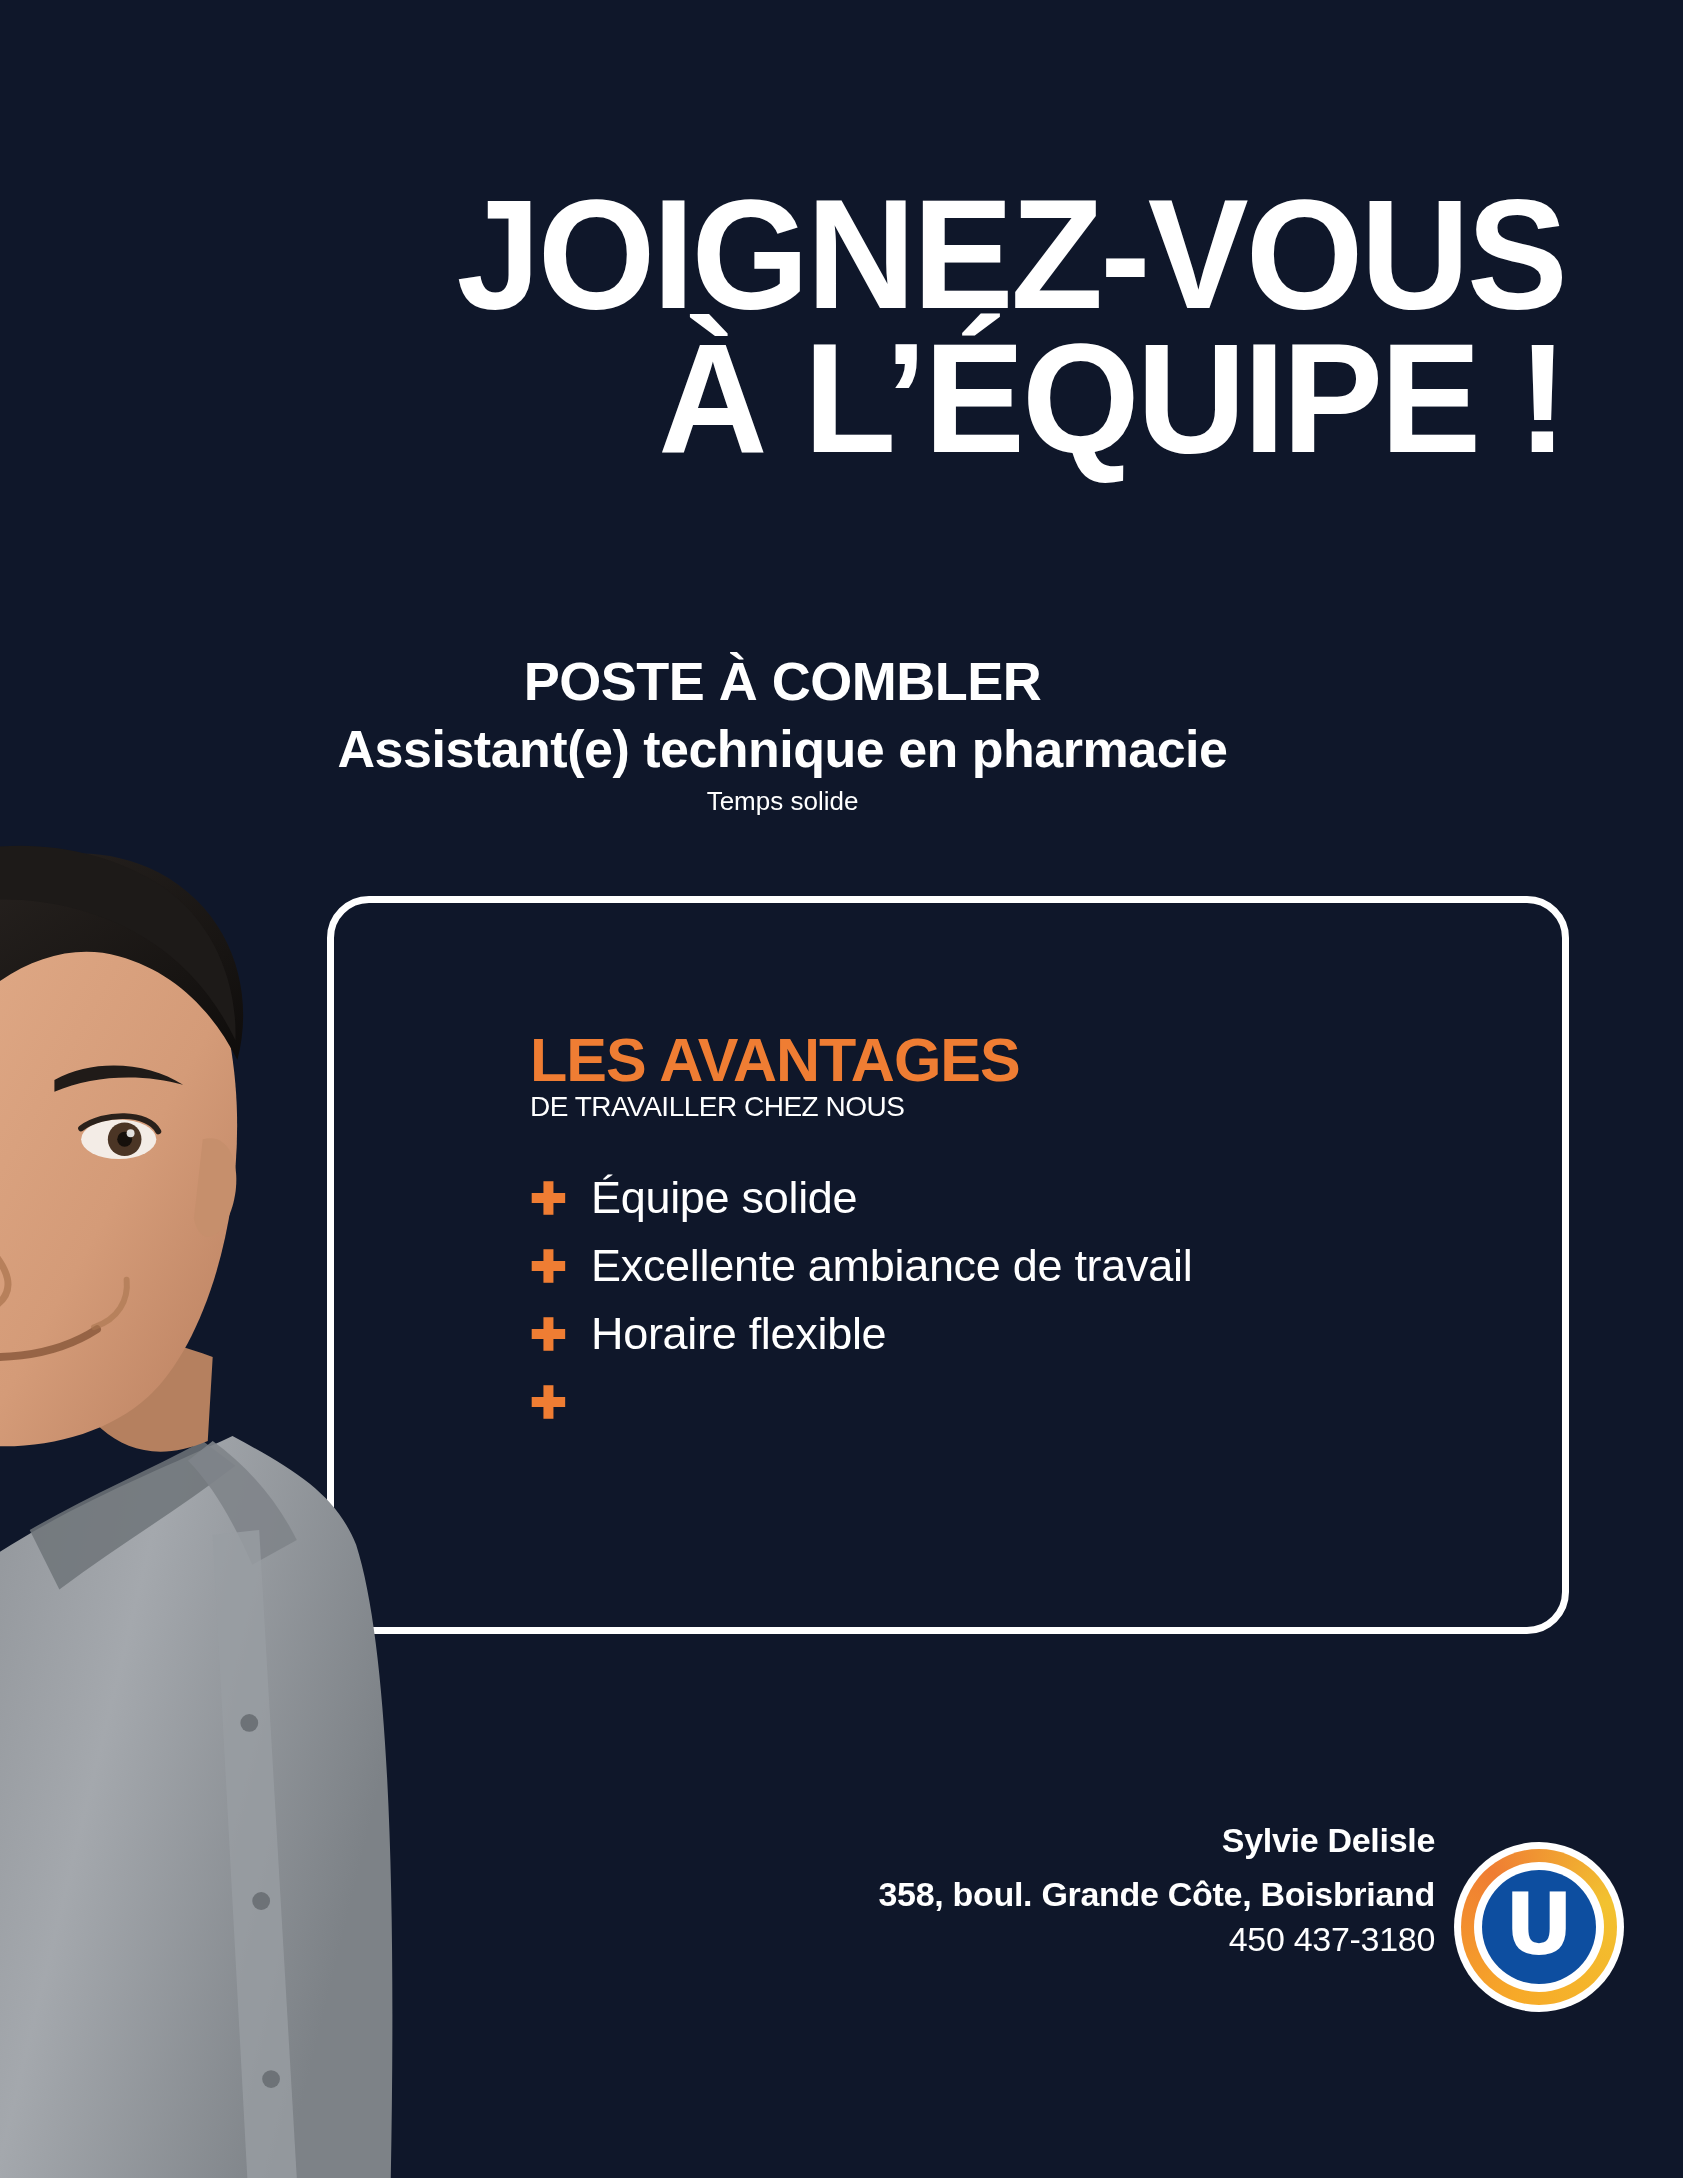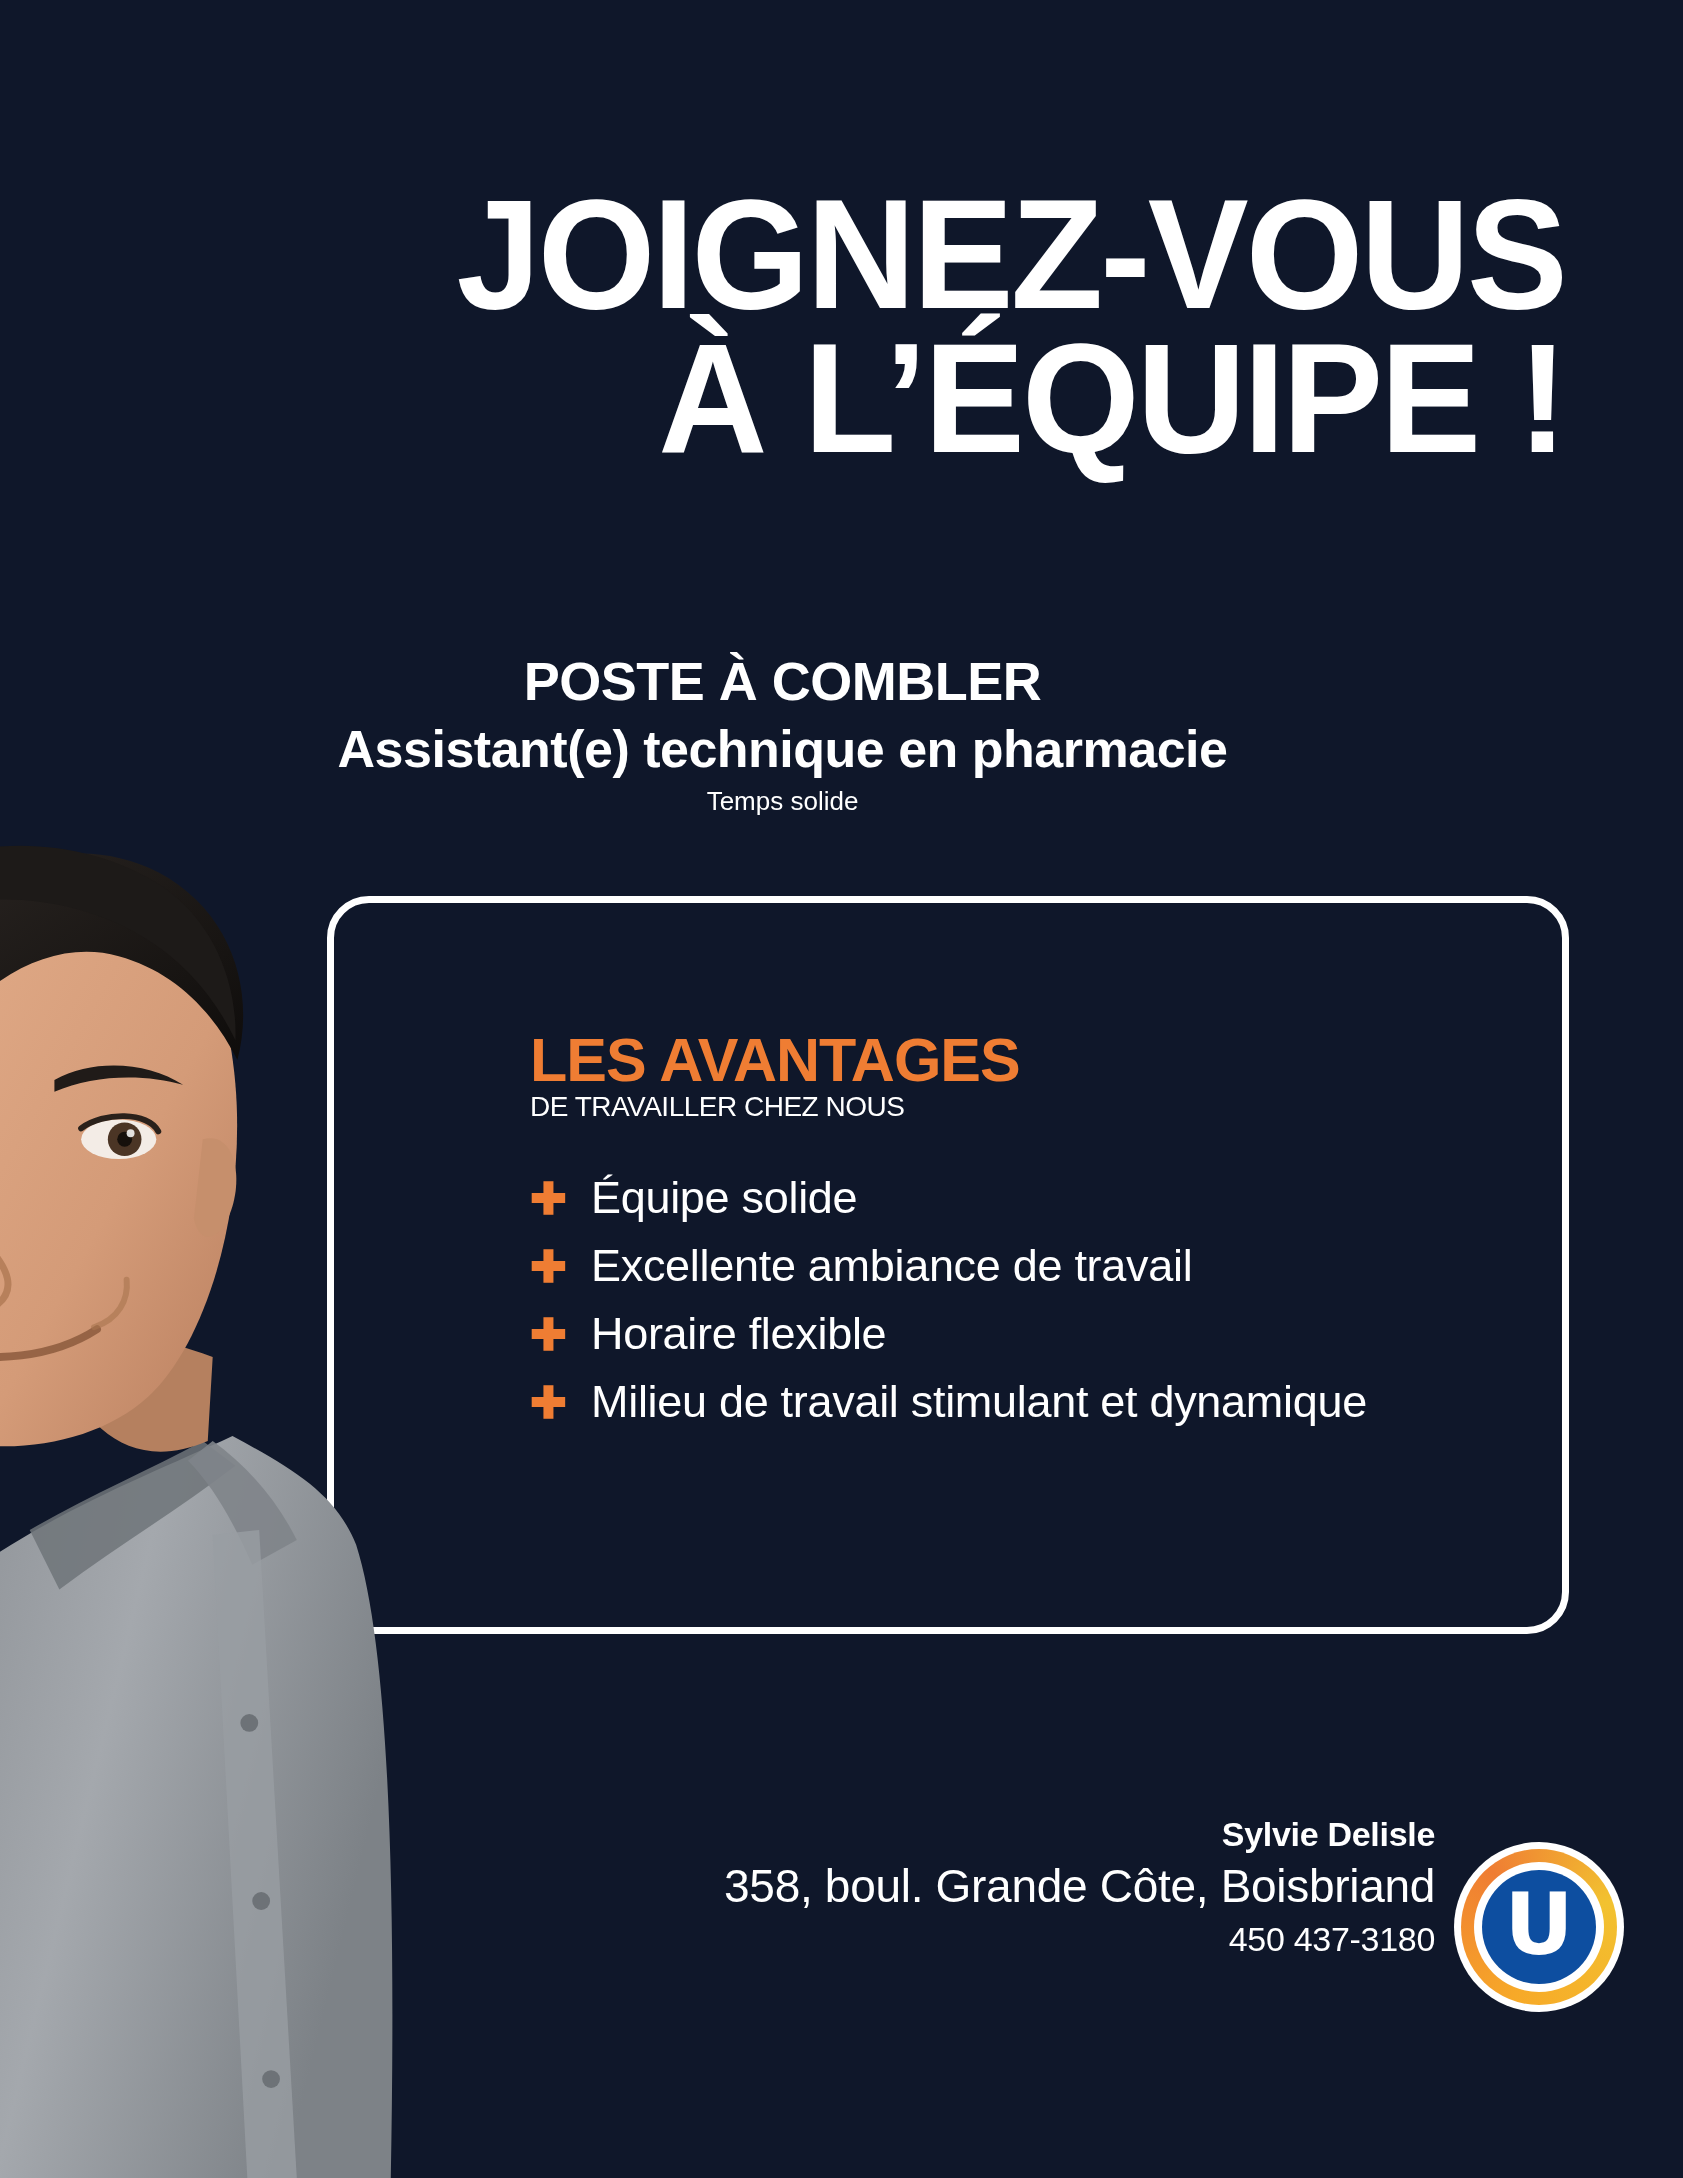--- a/index.html
+++ b/index.html
@@ -140,23 +140,24 @@
     text-align: right;
     z-index: 6;
     line-height: 1.32;
   }
   .contact .name {
     font-size: 34px;
     font-weight: 700;
     letter-spacing: -0.3px;
   }
   .contact .addr {
-    font-size: 46px;
-    font-weight: 400;
+    font-size: 34px;
+    font-weight: 700;
     letter-spacing: -0.3px;
+    margin-top: 9px;
   }
   .contact .phone {
     font-size: 34px;
     font-weight: 400;
     letter-spacing: -0.3px;
   }
 
   
   .logo {
     position: absolute;
@@ -296,21 +297,20 @@
       <li>
         <span class="plus">✚</span>
         <span>Excellente ambiance de travail</span>
       </li>
       <li>
         <span class="plus">✚</span>
         <span>Horaire flexible</span>
       </li>
       <li>
         <span class="plus">✚</span>
-        <span>Milieu de travail stimulant et dynamique</span>
       </li>
     </ul>
   </div>
 
   <div class="contact">
     <div class="name">Sylvie Delisle</div>
     <div class="addr">358, boul. Grande Côte, Boisbriand</div>
     <div class="phone">450 437-3180</div>
   </div>
 

